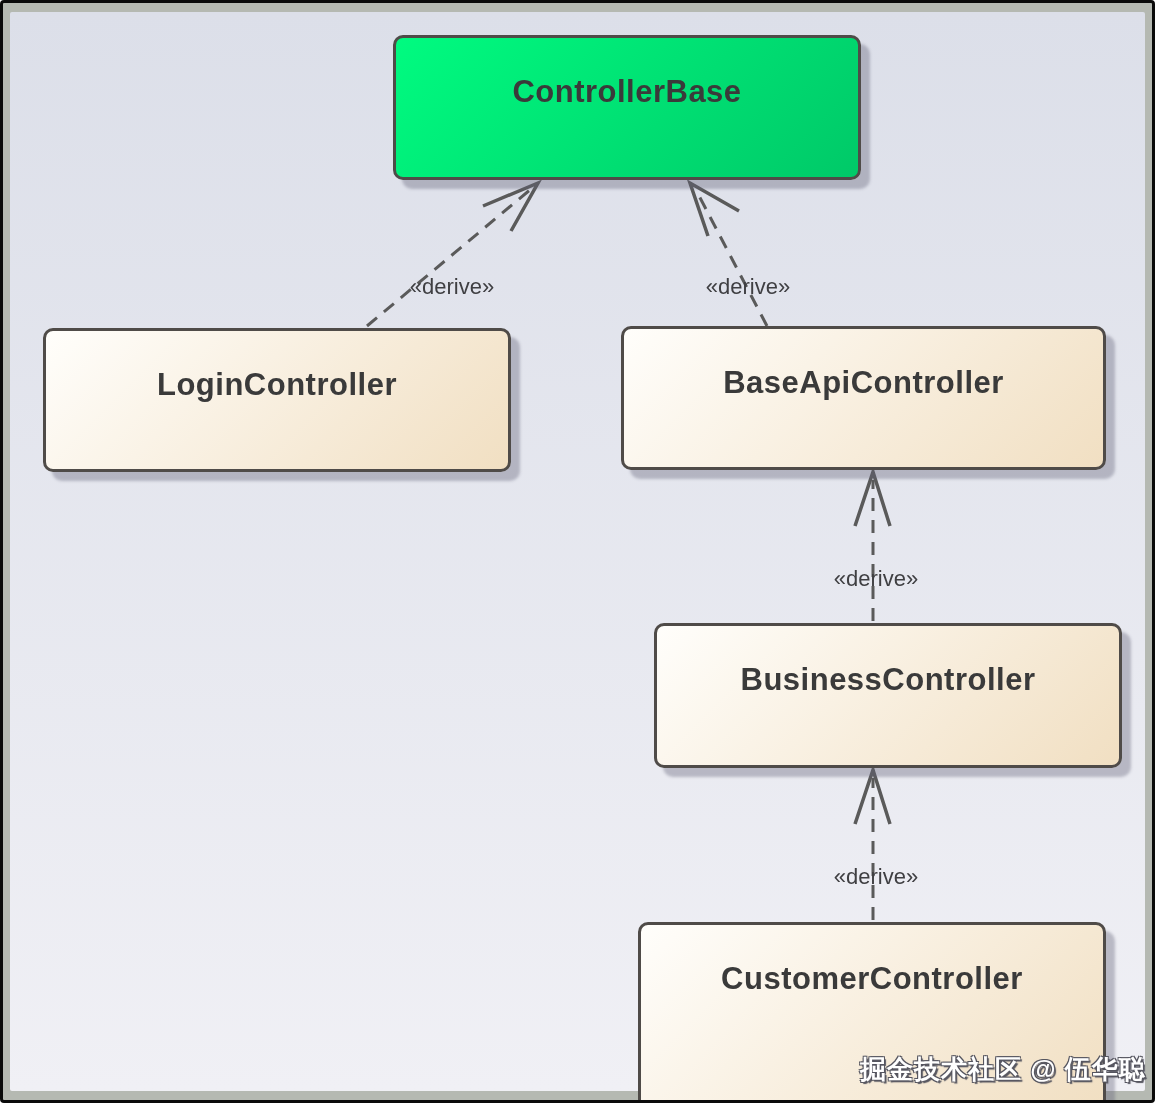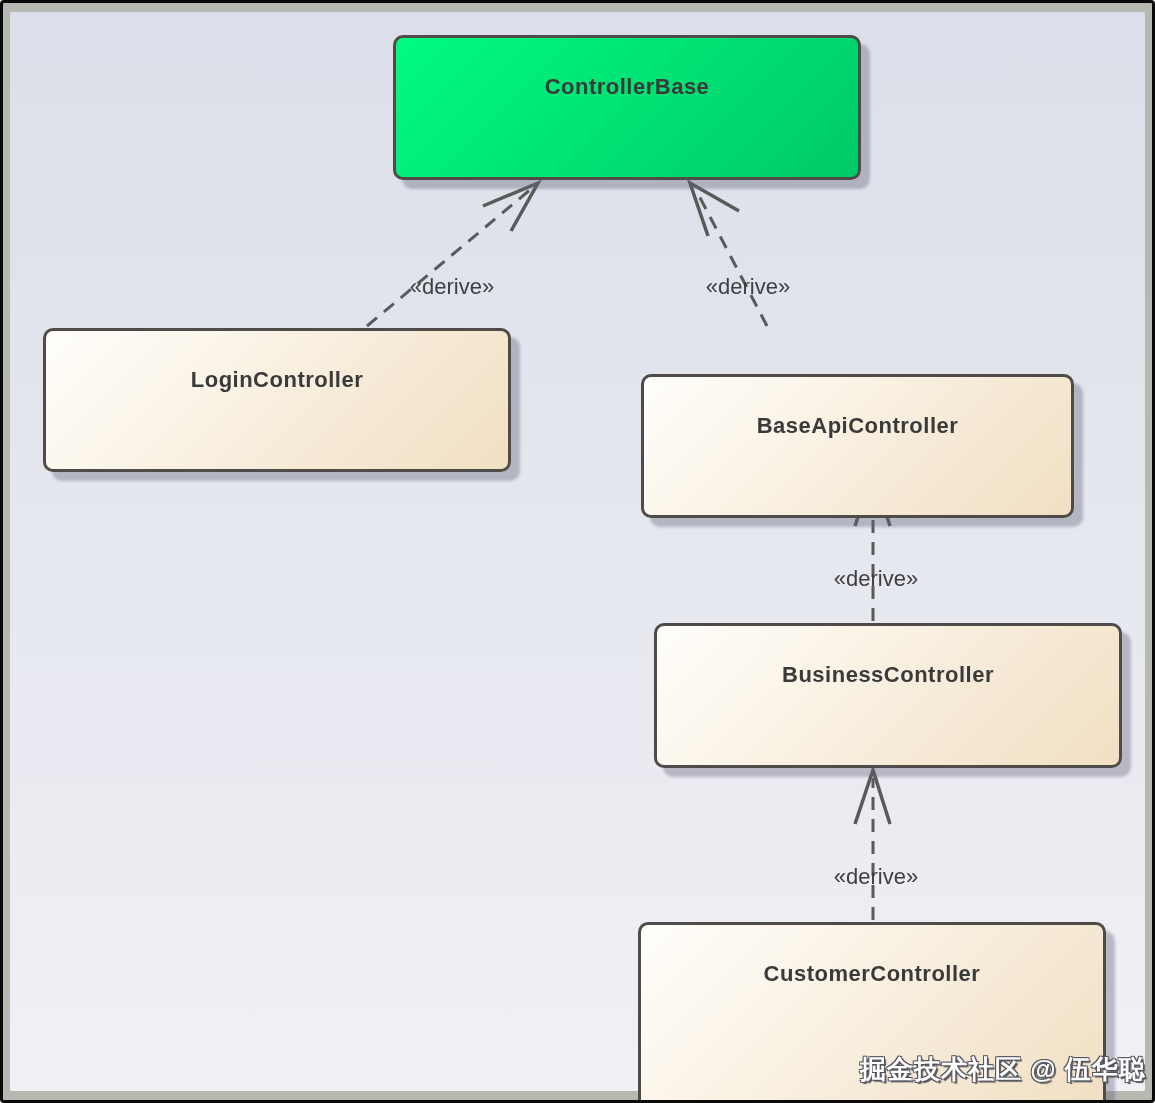--- a/index.html
+++ b/index.html
@@ -52,29 +52,29 @@
     align-items: flex-start;
     padding-top: 36px;
   }
   .uml-node.cream {
     background: linear-gradient(135deg, var(--node-cream-start, #fffefb) 0%, var(--node-cream-end, #f1dfc2) 100%);
   }
   .uml-node.green {
     background: linear-gradient(135deg, var(--node-green-start, #00fb80) 0%, var(--node-green-end, #00c968) 100%);
   }
   .uml-node .node-label {
-    font-size: 22px;
+    font-size: 31px;
     font-weight: bold;
     color: var(--node-text, #3a3a3a);
     letter-spacing: 0.5px;
     white-space: nowrap;
   }
   #node-controllerbase   { left: 393px; top: 35px;  width: 468px; height: 145px; }
   #node-logincontroller  { left: 43px;  top: 328px; width: 468px; height: 144px; }
-  #node-baseapicontroller{ left: 641px; top: 326px; width: 433px; height: 144px; margin-top: 48px; }
+  #node-baseapicontroller{ left: 621px; top: 326px; width: 485px; height: 144px; }
   #node-businesscontroller{ left: 638px; top: 623px; width: 468px; height: 145px; margin-left: 16px; }
   #node-customercontroller{ left: 638px; top: 922px; width: 468px; height: 187px; }
 
   .edge-label {
     position: absolute;
     transform: translate(-50%, -50%);
     font-size: 22px;
     font-weight: normal;
     color: var(--edge-label, #3f3f42);
     white-space: nowrap;

